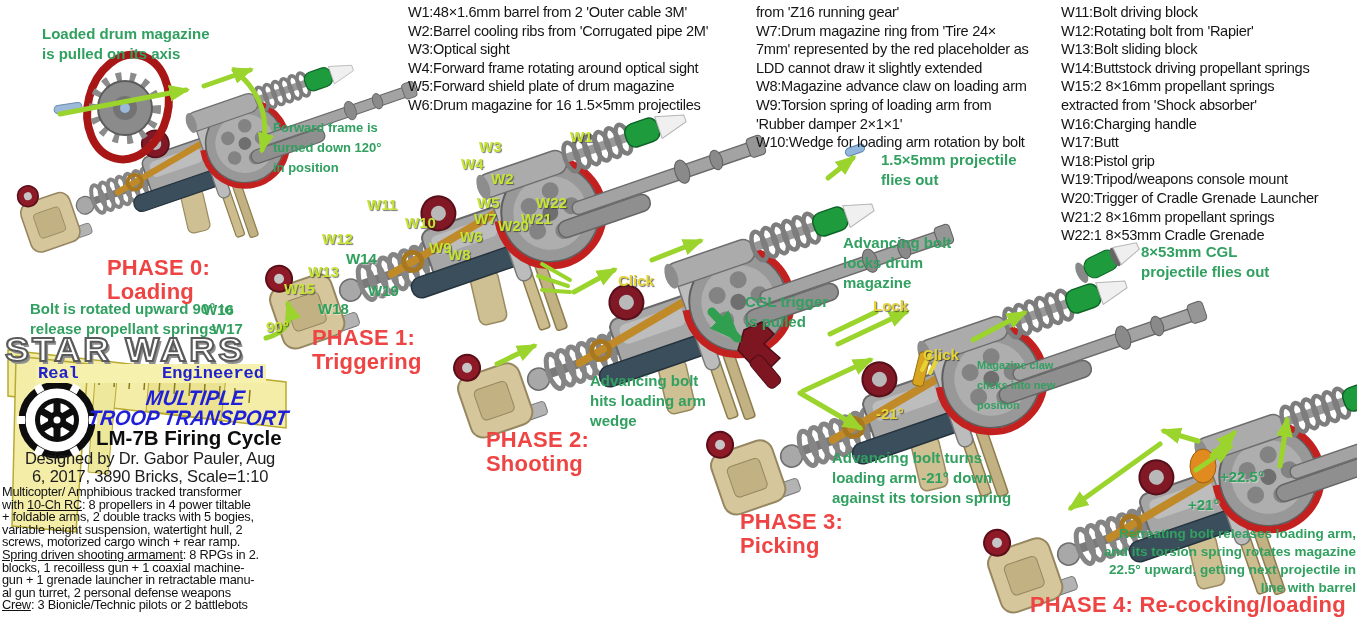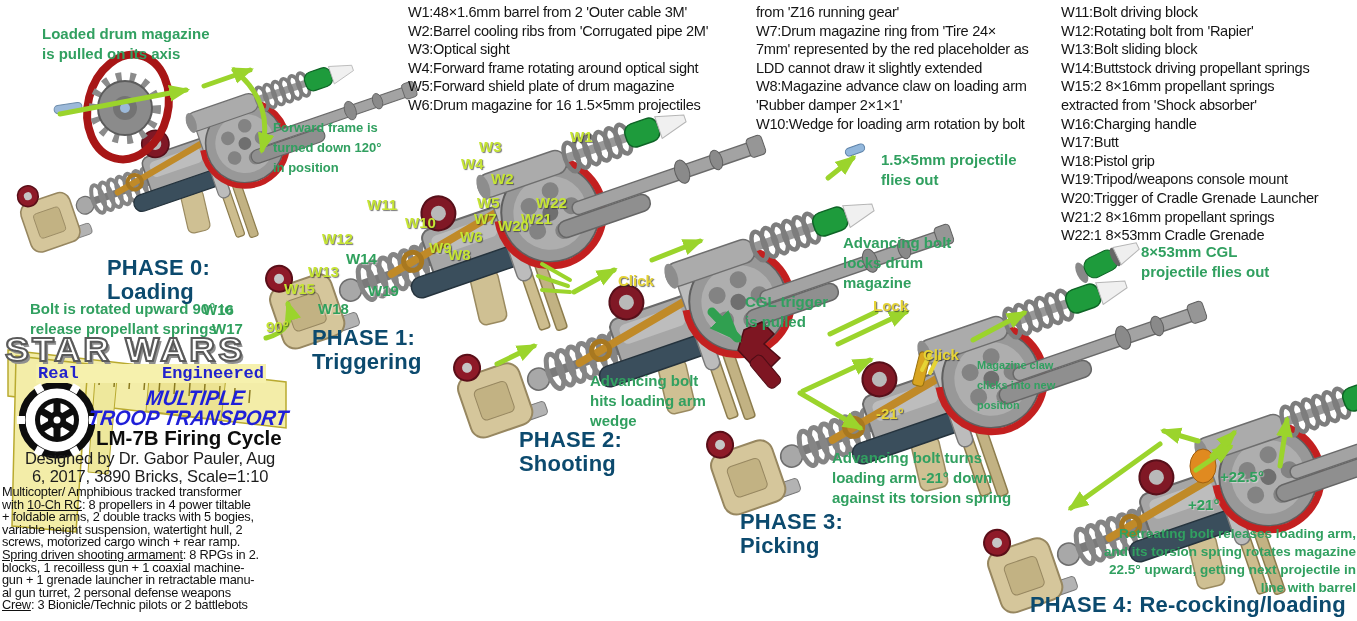--- a/index.html
+++ b/index.html
@@ -2,21 +2,21 @@
 <html><head>
 <meta charset="utf-8">
 <style>
   html,body{margin:0;padding:0;background:#fff;}
   #root{position:relative;width:1357px;height:621px;overflow:hidden;background:#ffffff;
         font-family:"Liberation Sans", sans-serif;}
   #gfx{position:absolute;left:0;top:0;z-index:1;}
   .abs{position:absolute;z-index:3;}
   .pcol{font-size:14.6px;line-height:18.6px;color:#151515;letter-spacing:-0.3px;white-space:nowrap;}
   .ann{font-weight:bold;color:#31a060;white-space:nowrap;}
-  .ptitle{font-weight:bold;color:#0c4a6e;font-size:22px;line-height:23.5px;white-space:nowrap;letter-spacing:0.2px;}
+  .ptitle{font-weight:bold;color:#ef4444;font-size:22px;line-height:23.5px;white-space:nowrap;letter-spacing:0.2px;}
   .wl{font-weight:bold;font-size:15px;white-space:nowrap;}
   .wl.yg{color:#c6e533;text-shadow:1px 1px 1px rgba(45,45,45,.65);}
   .wl.grn{color:#2fa05c;text-shadow:1px 1px 1px rgba(255,255,255,.45);}
   .wl.yel{color:#e6d435;text-shadow:1px 1px 1px rgba(45,45,45,.7);}
   .sw{position:absolute;left:5px;top:331px;z-index:3;font-size:36px;font-weight:bold;letter-spacing:3px;
       color:#ffffff;-webkit-text-stroke:2.2px #5a5a5a;text-shadow:2.5px 2.5px 0 #8f8f8f;white-space:nowrap;
       transform:scaleY(0.92);transform-origin:left top;}
   .realeng{position:absolute;left:36px;top:364px;width:226px;z-index:3;display:flex;justify-content:space-between;
       font-family:"Liberation Mono", monospace;font-weight:bold;font-size:17px;color:#2222cc;
       background:#f6f1ad;padding:0 2px;}
@@ -229,20 +229,21 @@
         <div>W4:Forward frame rotating around optical sight</div>
         <div>W5:Forward shield plate of drum magazine</div>
         <div>W6:Drum magazine for 16 1.5×5mm projectiles</div>
       </div>
       <div class="abs pcol" style="left: 756px; top: 3px;">
         <div>from 'Z16 running gear'</div>
         <div>W7:Drum magazine ring from 'Tire 24×</div>
         <div>7mm' represented by the red placeholder as</div>
         <div>LDD cannot draw it slightly extended</div>
         <div>W8:Magazine advance claw on loading arm</div>
+        <div>W9:Torsion spring of loading arm from</div>
         <div>'Rubber damper 2×1×1'</div>
         <div>W10:Wedge for loading arm rotation by bolt</div>
       </div>
       <div class="abs pcol" style="left: 1061px; top: 3px;">
         <div>W11:Bolt driving block</div>
         <div>W12:Rotating bolt from 'Rapier'</div>
         <div>W13:Bolt sliding block</div>
         <div>W14:Buttstock driving propellant springs</div>
         <div>W15:2 8×16mm propellant springs</div>
         <div>extracted from 'Shock absorber'</div>
@@ -306,21 +307,21 @@
         <div>line with barrel</div>
       </div>
       <div class="abs ptitle" style="left: 107px; top: 256px;">
         <div>PHASE 0:</div>
         <div>Loading</div>
       </div>
       <div class="abs ptitle" style="left: 312px; top: 326px;">
         <div>PHASE 1:</div>
         <div>Triggering</div>
       </div>
-      <div class="abs ptitle" style="left: 486px; top: 428px; margin-left: 33px;">
+      <div class="abs ptitle" style="left: 486px; top: 428px;">
         <div>PHASE 2:</div>
         <div>Shooting</div>
       </div>
       <div class="abs ptitle" style="left: 740px; top: 510px;">
         <div>PHASE 3:</div>
         <div>Picking</div>
       </div>
       <div class="abs ptitle" style="left: 1030px; top: 593px;">
         <div>PHASE 4: Re-cocking/loading</div>
       </div>

